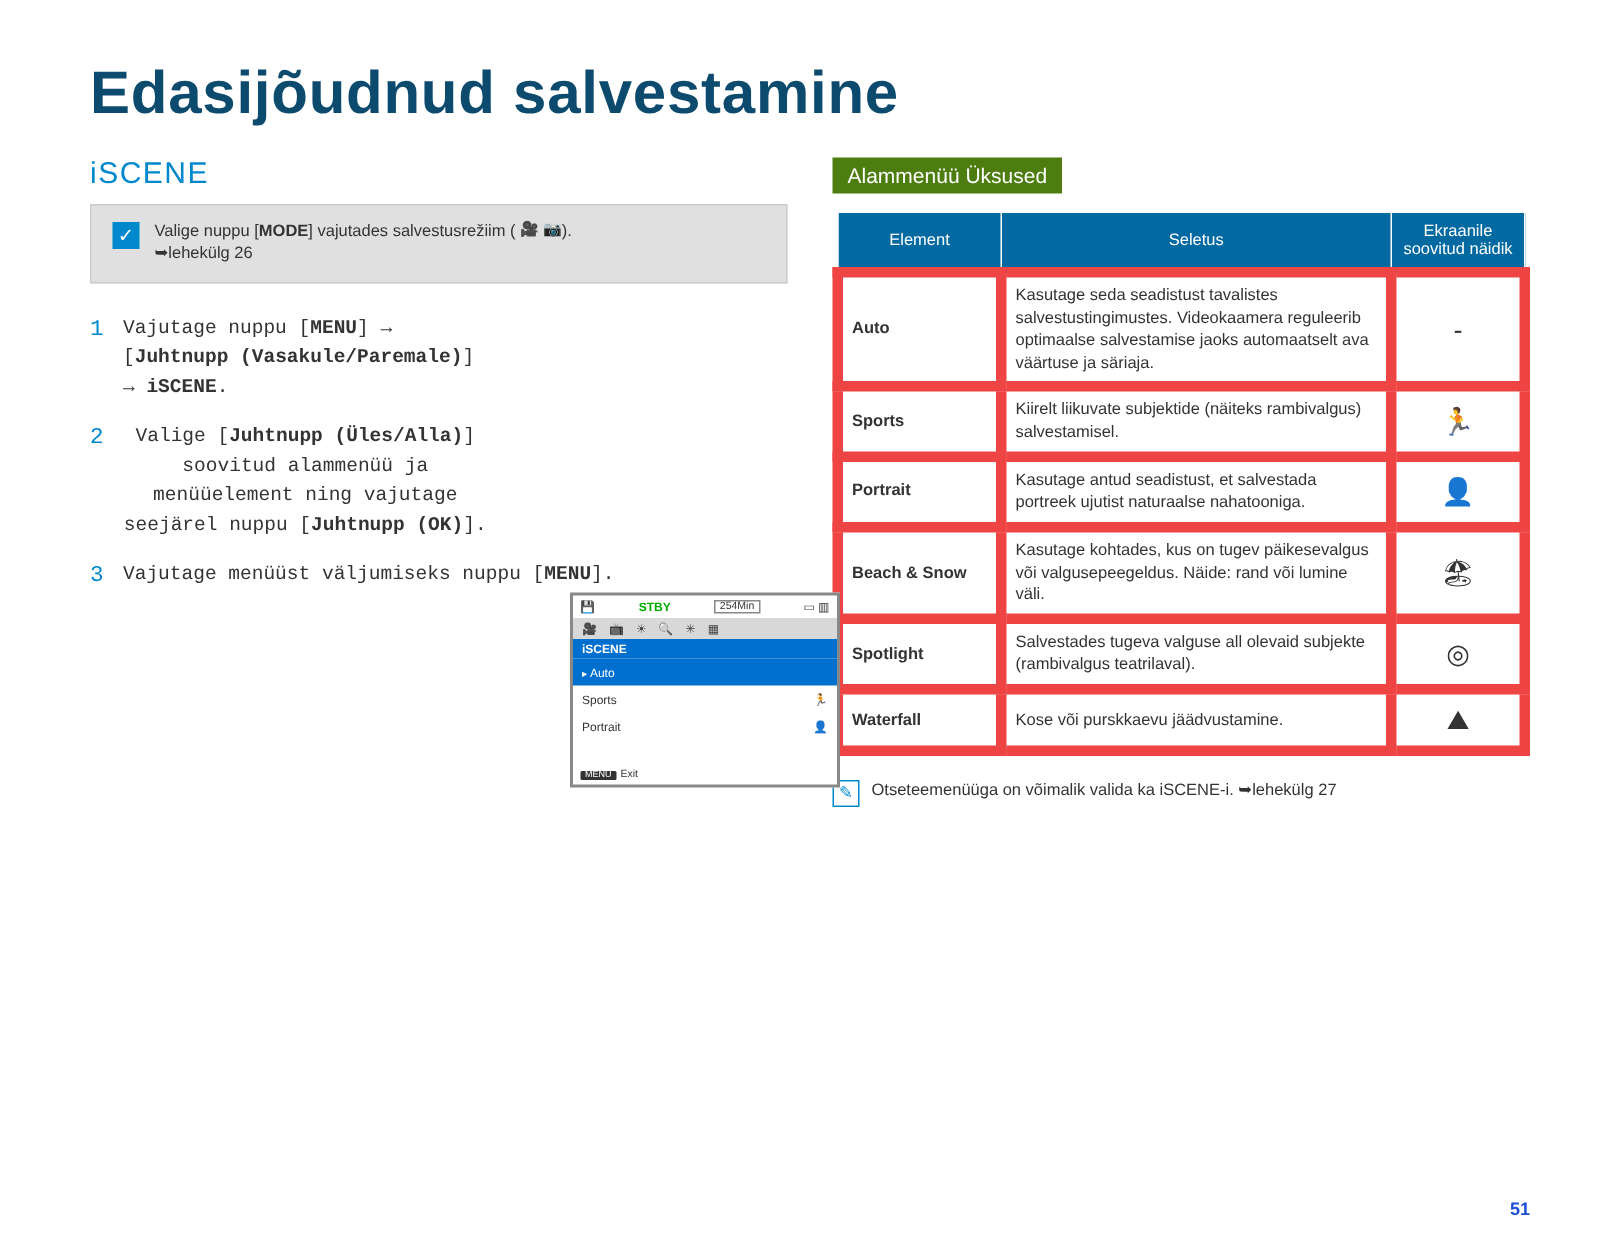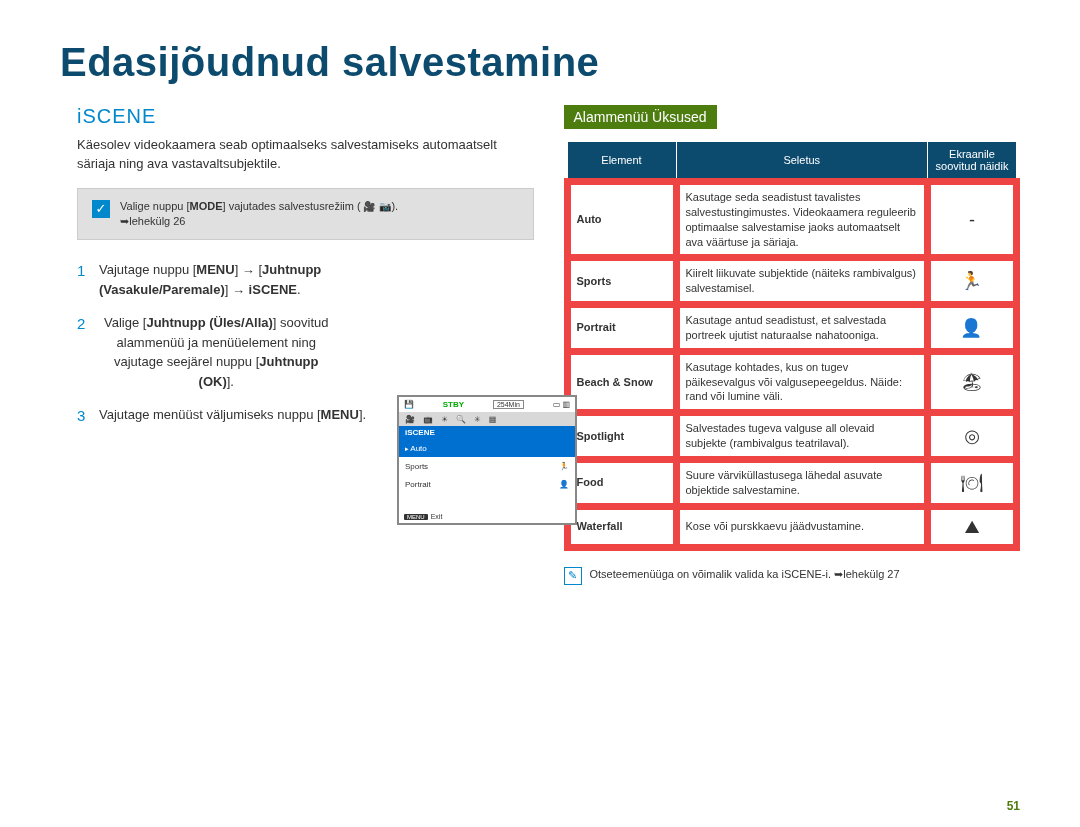--- a/index.html
+++ b/index.html
@@ -16,21 +16,20 @@
   .page-title {
     font-size: 40px;
     font-weight: 700;
     color: #0c4a6e;
     margin: 0 0 20px 0;
     letter-spacing: 0.5px;
   }
   .columns {
     display: flex;
     gap: 30px;
-    margin-left: 17px;
   }
   .col {
     flex: 1;
     min-width: 0;
   }
   .section-heading {
     color: #0088cc;
     font-size: 20px;
     font-weight: 400;
     margin: 0 0 8px 0;
@@ -63,20 +62,21 @@
     font-size: 13px;
     flex: 0 0 18px;
     margin-top: 1px;
   }
   .info-box-text b { font-weight: bold; }
   ol.steps {
     list-style: none;
     padding: 0;
     margin: 0;
     counter-reset: step;
+    font-family: Liberation Mono, monospace;
   }
   ol.steps > li {
     counter-increment: step;
     position: relative;
     padding-left: 22px;
     font-size: 13px;
     line-height: 1.5;
     margin-bottom: 14px;
   }
   ol.steps > li::before {
@@ -167,21 +167,21 @@
     font-size: 14px;
     font-weight: 500;
     margin-bottom: 12px;
   }
   table.items {
     border-collapse: collapse;
     width: 100%;
     font-size: 11px;
   }
   table.items th {
-    background: #0c4a6e;
+    background: #0369a1;
     color: #fff;
     font-weight: 400;
     padding: 6px 4px;
     text-align: center;
     border: 1px solid #fff;
   }
   table.items td {
     border: 7px solid #ef4444;
     padding: 5px 6px;
     vertical-align: middle;
@@ -216,38 +216,37 @@
     justify-content: center;
     font-size: 11px;
     flex: 0 0 16px;
   }
   .page-num {
     position: absolute;
     bottom: 14px;
     right: 60px;
     font-size: 12px;
     font-weight: bold;
-    color: #4d7c0f;
+    color: #1d4ed8;
   }
   .mini-icon {
     display: inline-block;
     font-size: 10px;
     vertical-align: middle;
   }
 </style>
 </head>
 <body>
 
 <h1 class="page-title">Edasijõudnud salvestamine</h1>
 
 <div class="columns">
 
   <div class="col" style="position:relative;">
     <h2 class="section-heading">iSCENE</h2>
-    <p class="intro-text">Käesolev videokaamera seab optimaalseks salvestamiseks automaatselt säriaja ning ava vastavaltsubjektile.</p>
 
     <div class="info-box">
       <div class="icon-check">✓</div>
       <div class="info-box-text">
         <span>Valige nuppu [</span><b>MODE</b><span>] vajutades salvestusrežiim (</span>
         <span class="mini-icon">🎥 📷</span><span>).</span><br>
         <span>➥lehekülg 26</span>
       </div>
     </div>
 
@@ -323,25 +322,20 @@
             <td class="elem">Beach &amp; Snow</td>
             <td>Kasutage kohtades, kus on tugev päikesevalgus või valgusepeegeldus. Näide: rand või lumine väli.</td>
             <td class="icon-cell">🏖</td>
           </tr>
           <tr>
             <td class="elem">Spotlight</td>
             <td>Salvestades tugeva valguse all olevaid subjekte (rambivalgus teatrilaval).</td>
             <td class="icon-cell">◎</td>
           </tr>
           <tr>
-            <td class="elem">Food</td>
-            <td>Suure värviküllastusega lähedal asuvate objektide salvestamine.</td>
-            <td class="icon-cell">🍽</td>
-          </tr>
-          <tr>
             <td class="elem">Waterfall</td>
             <td>Kose või purskkaevu jäädvustamine.</td>
             <td class="icon-cell">⛰</td>
           </tr>
         </tbody>
     </table>
 
     <div class="footnote">
       <div class="icon-pencil">✎</div>
       <div>Otseteemenüüga on võimalik valida ka iSCENE-i. ➥lehekülg 27</div>

